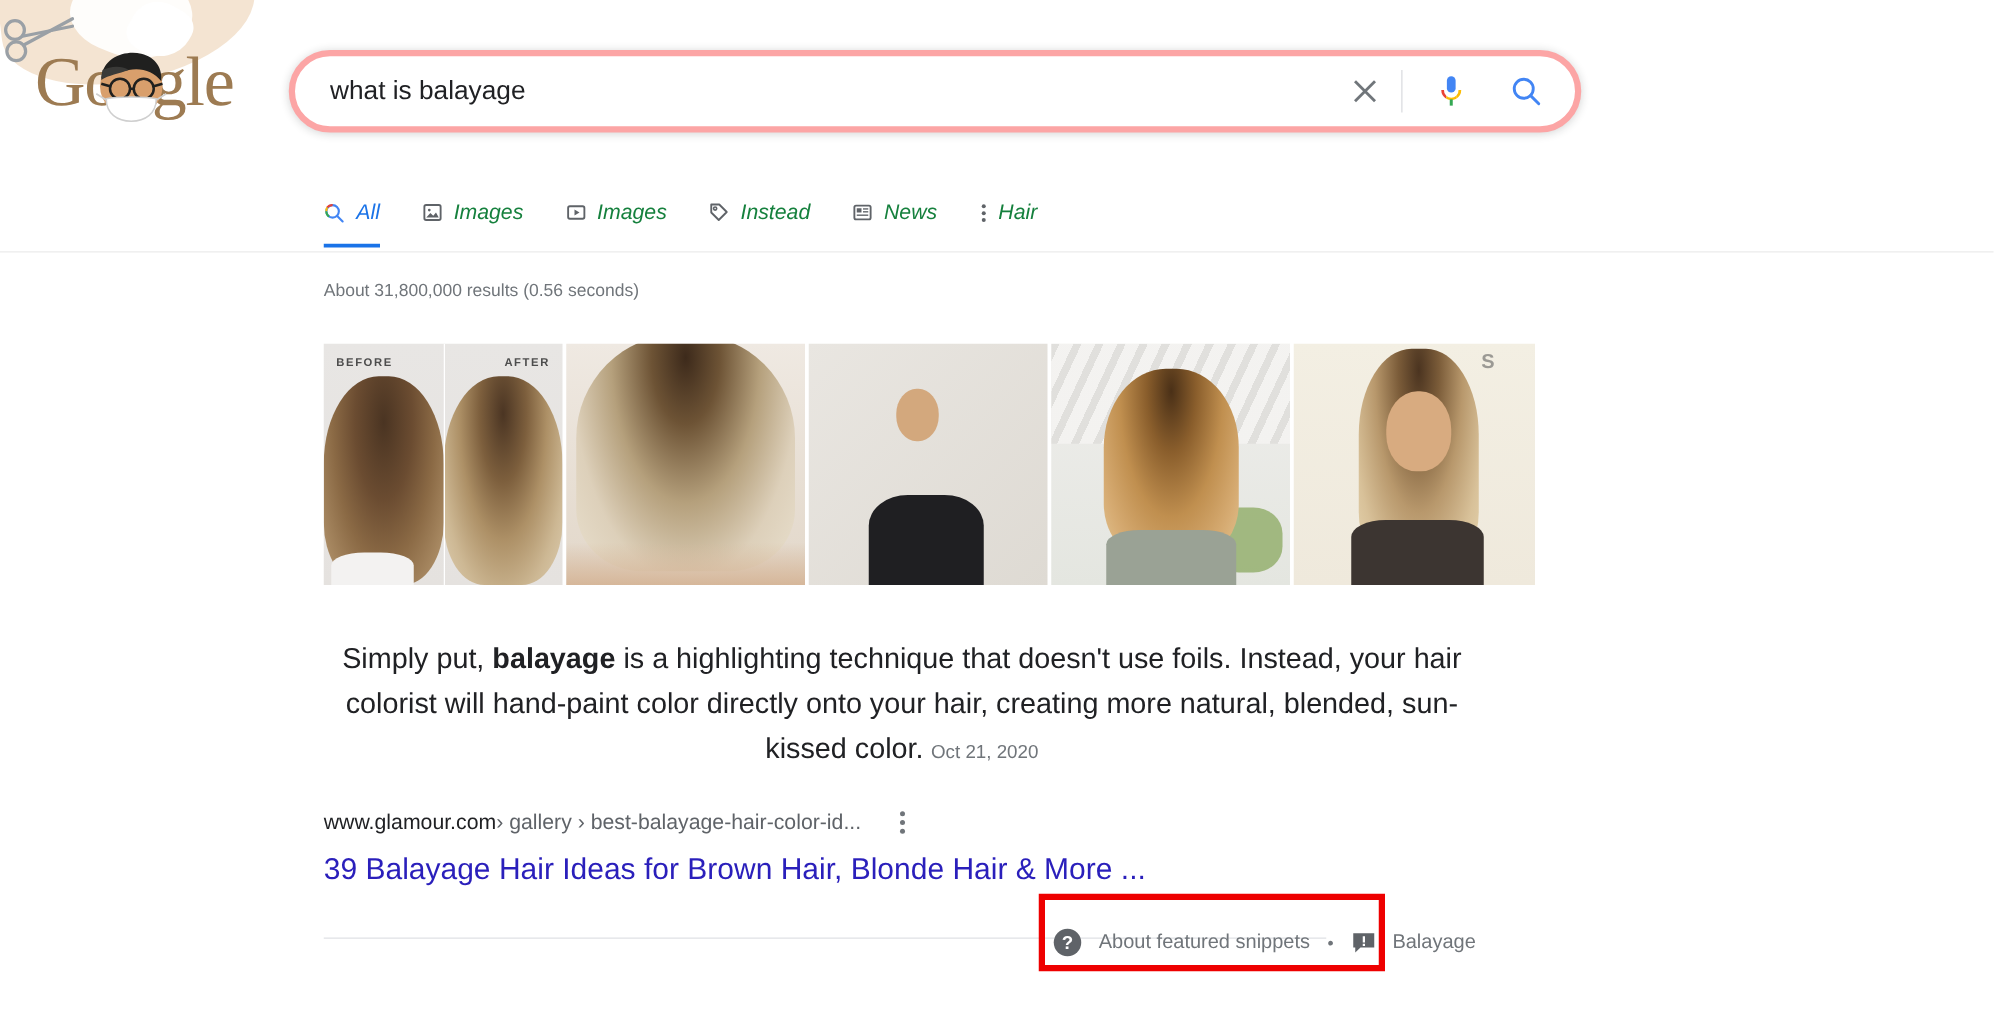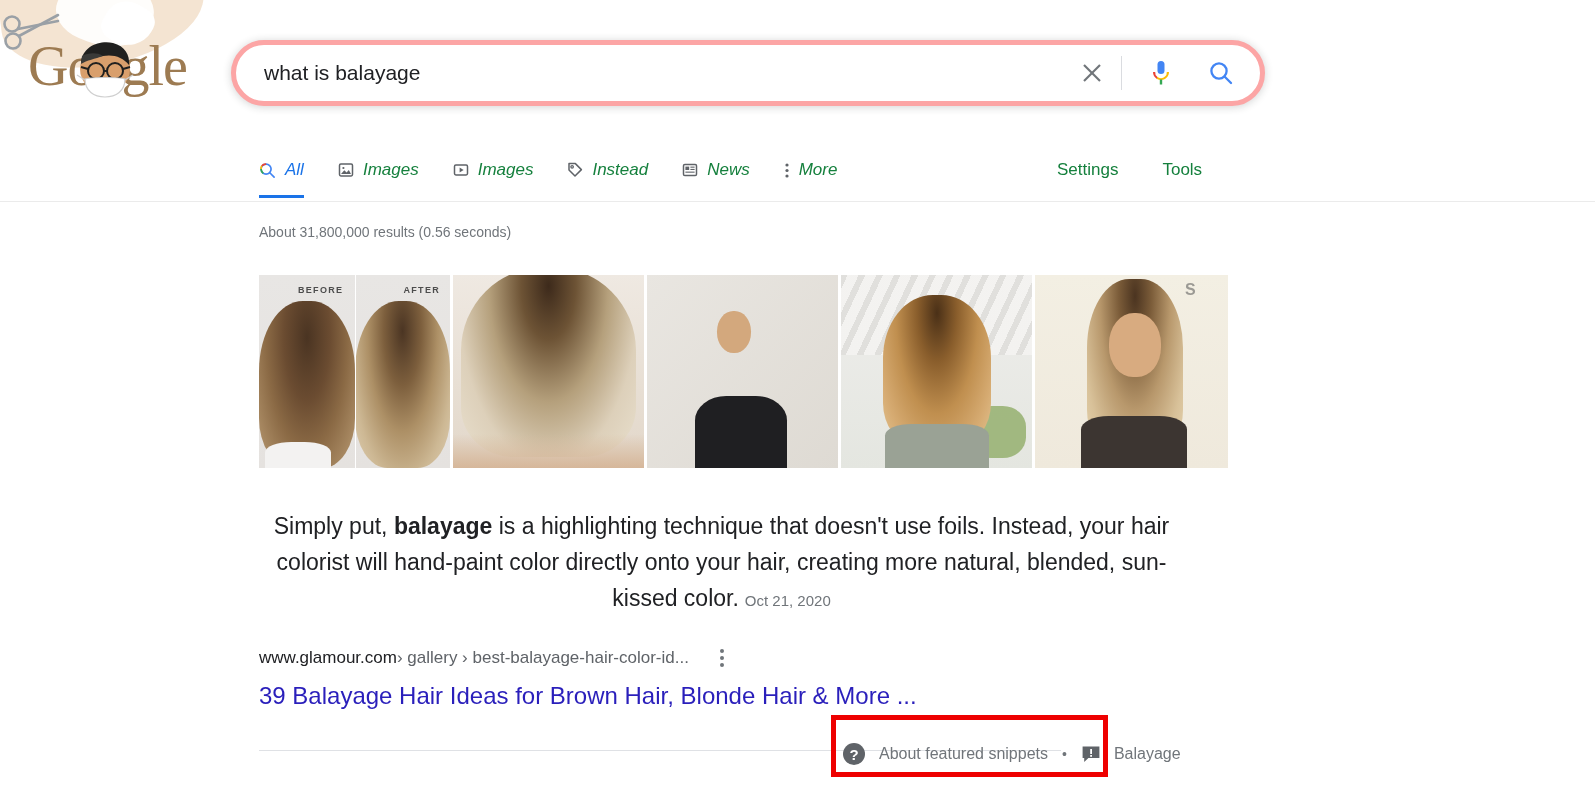--- a/index.html
+++ b/index.html
@@ -219,21 +219,21 @@
   }
   .thumb.wide { width: 193px; }
   .thumb-label {
     position: absolute;
     font-size: 9px;
     letter-spacing: 1.3px;
     color: #4d4d4d;
     font-weight: 700;
     top: 10px;
   }
-  .tl-before { left: 10px; margin-left: 29px; }
+  .tl-before { left: 10px; }
   .tl-after { right: 10px; }
   .split-line {
     position: absolute;
     left: 50%;
     top: 0;
     bottom: 0;
     width: 1px;
     background: #ffffff;
   }
 
@@ -473,32 +473,24 @@
     </div>
 
     <div class="navitem">
       <span class="ic">
         <svg width="6" height="17" viewBox="0 0 6 17">
           <circle cx="3" cy="3" r="1.6" fill="#5f6368"></circle>
           <circle cx="3" cy="8.5" r="1.6" fill="#5f6368"></circle>
           <circle cx="3" cy="14" r="1.6" fill="#5f6368"></circle>
         </svg>
       </span>
-      <span>More</span>
-    </div>
-  </div>
-
-  <div class="nav-right">
-    <div class="navitem">
-      <span>Settings</span>
-    </div>
-    <div class="navitem">
-      <span>Tools</span>
-    </div>
-  </div>
+      <span>Hair</span>
+    </div>
+  </div>
+
 </div>
 
 <div class="results-count">About 31,800,000 results (0.56 seconds)</div>
 
 <div class="thumbstrip">
 
   <div class="thumb" style="background:linear-gradient(180deg,#e8e6e4 0%,#e5e2df 100%);">
     <div style="position:absolute;left:0;top:26px;width:50%;height:167px;
          background:radial-gradient(ellipse at 50% 22%, #4a3422 0%, #6b4c31 34%, #8b6a45 60%, #a98a63 86%);
          border-radius:46% 46% 34% 34%/42% 42% 30% 30%;"></div>

